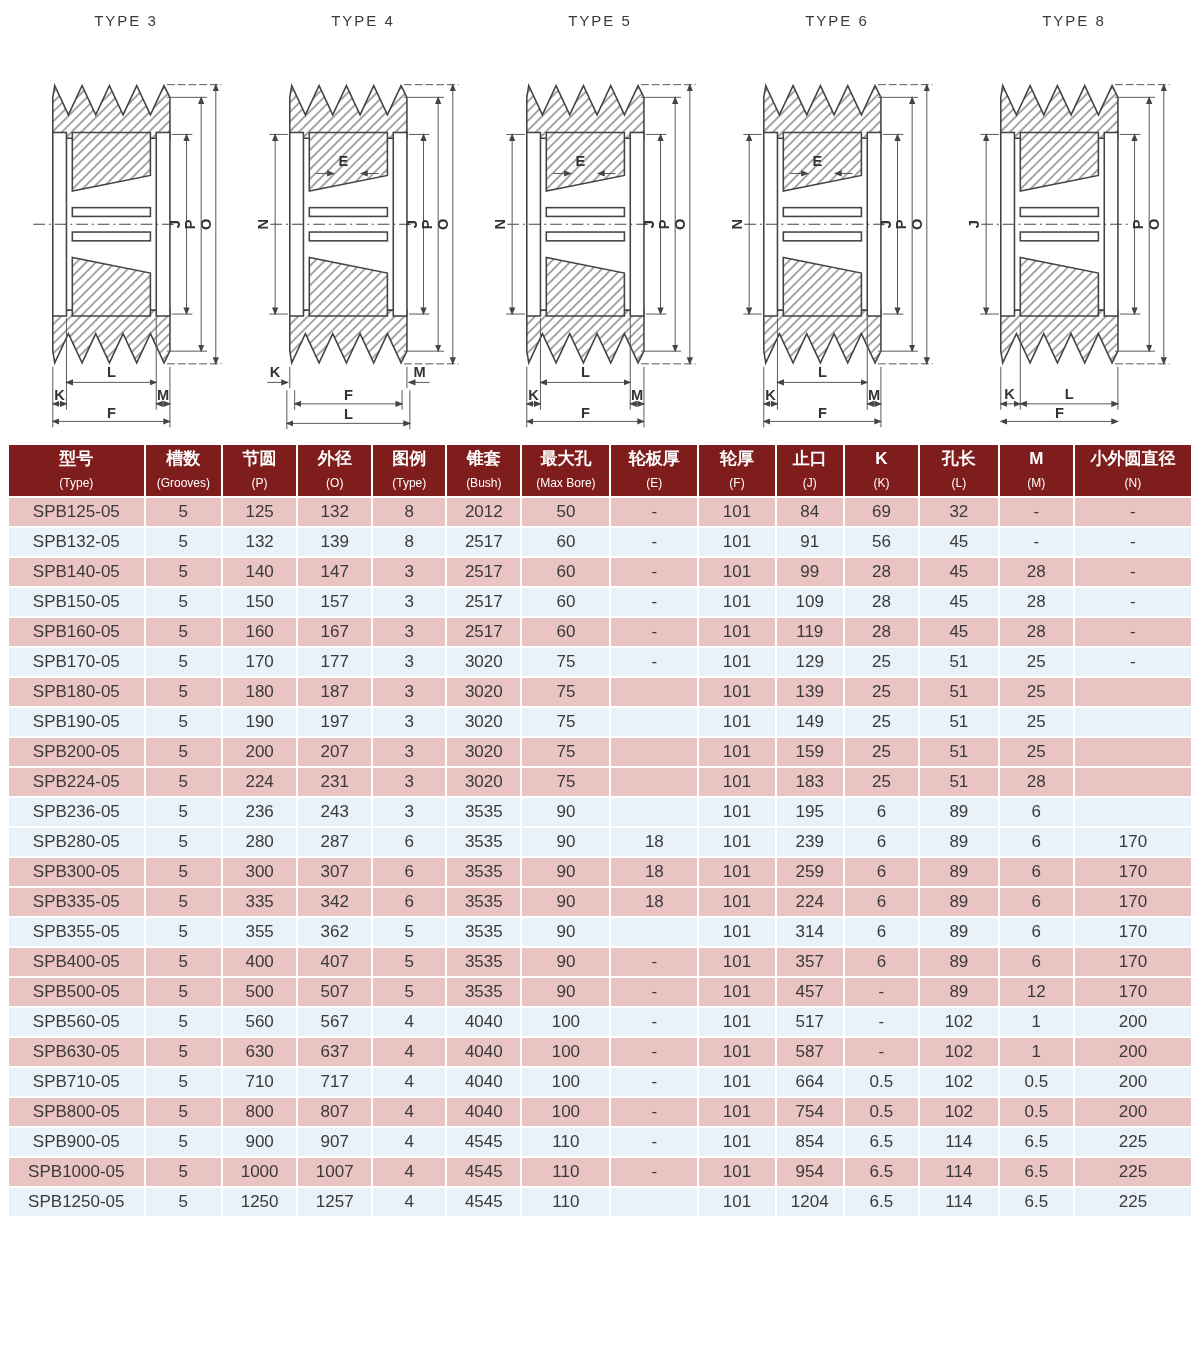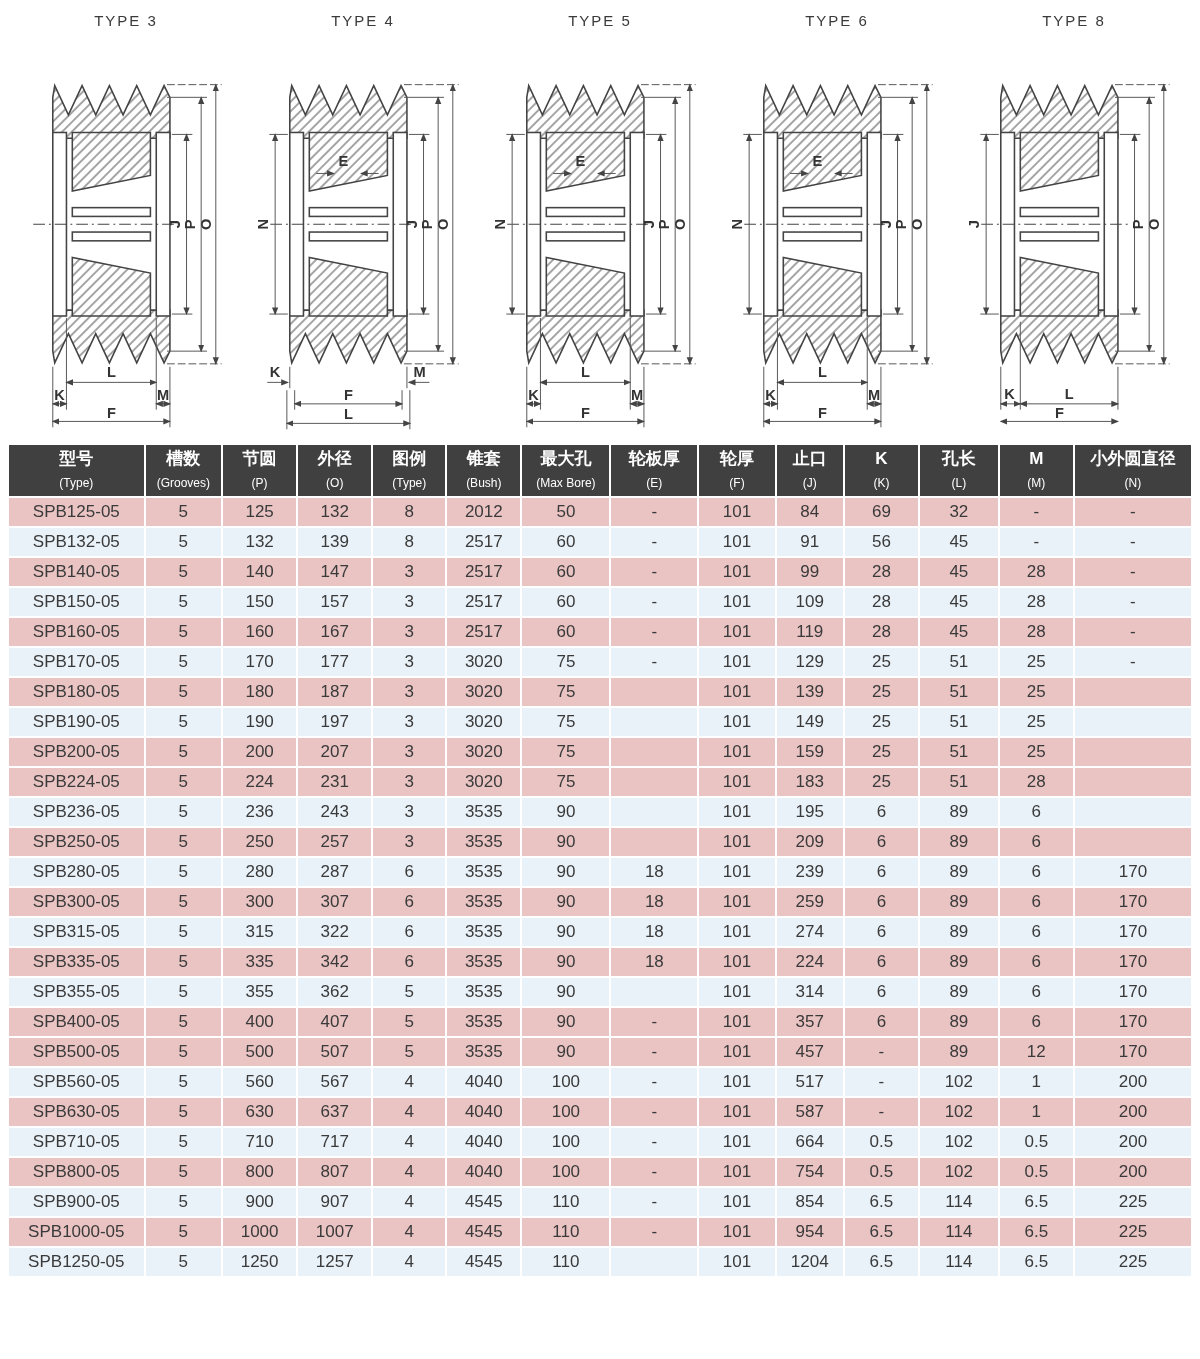--- a/index.html
+++ b/index.html
@@ -10,21 +10,21 @@
   .diag-block { display:flex; flex-direction:column; align-items:center; width:232px; }
   .diag-title { font-size:15px; font-weight:normal; color:#3a3a3a; letter-spacing:2px; padding-top:8px; }
   svg.diag { display:block; }
   .dlab { font-size:15px; font-weight:600; fill:#333; text-anchor:middle;
           font-family:"Liberation Sans",sans-serif; }
   .dim  { stroke:#555; stroke-width:1; fill:none; }
 
   
   table.spec { width:1186px; margin:2px auto 0 auto; border-collapse:separate;
                border-spacing:2px; table-layout:fixed; }
-  th { background:#404040; color:#fff; padding:4px 1px 5px 1px; vertical-align:middle; }
+  th { background:#7f1d1d; color:#fff; padding:4px 1px 5px 1px; vertical-align:middle; }
   .th-zh  { font-size:17px; font-weight:bold; line-height:1.2; }
   .th-sub { font-size:12px; font-weight:normal; line-height:1.2; margin-top:7px; }
   td { text-align:center; font-size:17px; color:#3a3a3a; height:28px;
        padding:0 1px; overflow:hidden; white-space:nowrap; }
   tr.odd  td { background:#eac3c3; }
   tr.even td { background:#e9f2f9; }
 
   col.c-model {width:11.6%} col.c-grooves{width:6.5%} col.c-p{width:6.3%}
   col.c-o{width:6.3%} col.c-fig{width:6.2%} col.c-bush{width:6.3%}
   col.c-maxbore{width:7.5%} col.c-e{width:7.4%} col.c-f{width:6.5%}
@@ -450,36 +450,20 @@
         <td>3535</td>
         <td>90</td>
         <td></td>
         <td>101</td>
         <td>195</td>
         <td>6</td>
         <td>89</td>
         <td>6</td>
         <td></td>
       </tr>
-      <tr class="odd">
-        <td>SPB250-05</td>
-        <td>5</td>
-        <td>250</td>
-        <td>257</td>
-        <td>3</td>
-        <td>3535</td>
-        <td>90</td>
-        <td></td>
-        <td>101</td>
-        <td>209</td>
-        <td>6</td>
-        <td>89</td>
-        <td>6</td>
-        <td></td>
-      </tr>
       <tr class="even">
         <td>SPB280-05</td>
         <td>5</td>
         <td>280</td>
         <td>287</td>
         <td>6</td>
         <td>3535</td>
         <td>90</td>
         <td>18</td>
         <td>101</td>
@@ -493,36 +477,20 @@
         <td>SPB300-05</td>
         <td>5</td>
         <td>300</td>
         <td>307</td>
         <td>6</td>
         <td>3535</td>
         <td>90</td>
         <td>18</td>
         <td>101</td>
         <td>259</td>
-        <td>6</td>
-        <td>89</td>
-        <td>6</td>
-        <td>170</td>
-      </tr>
-      <tr class="even">
-        <td>SPB315-05</td>
-        <td>5</td>
-        <td>315</td>
-        <td>322</td>
-        <td>6</td>
-        <td>3535</td>
-        <td>90</td>
-        <td>18</td>
-        <td>101</td>
-        <td>274</td>
         <td>6</td>
         <td>89</td>
         <td>6</td>
         <td>170</td>
       </tr>
       <tr class="odd">
         <td>SPB335-05</td>
         <td>5</td>
         <td>335</td>
         <td>342</td>

